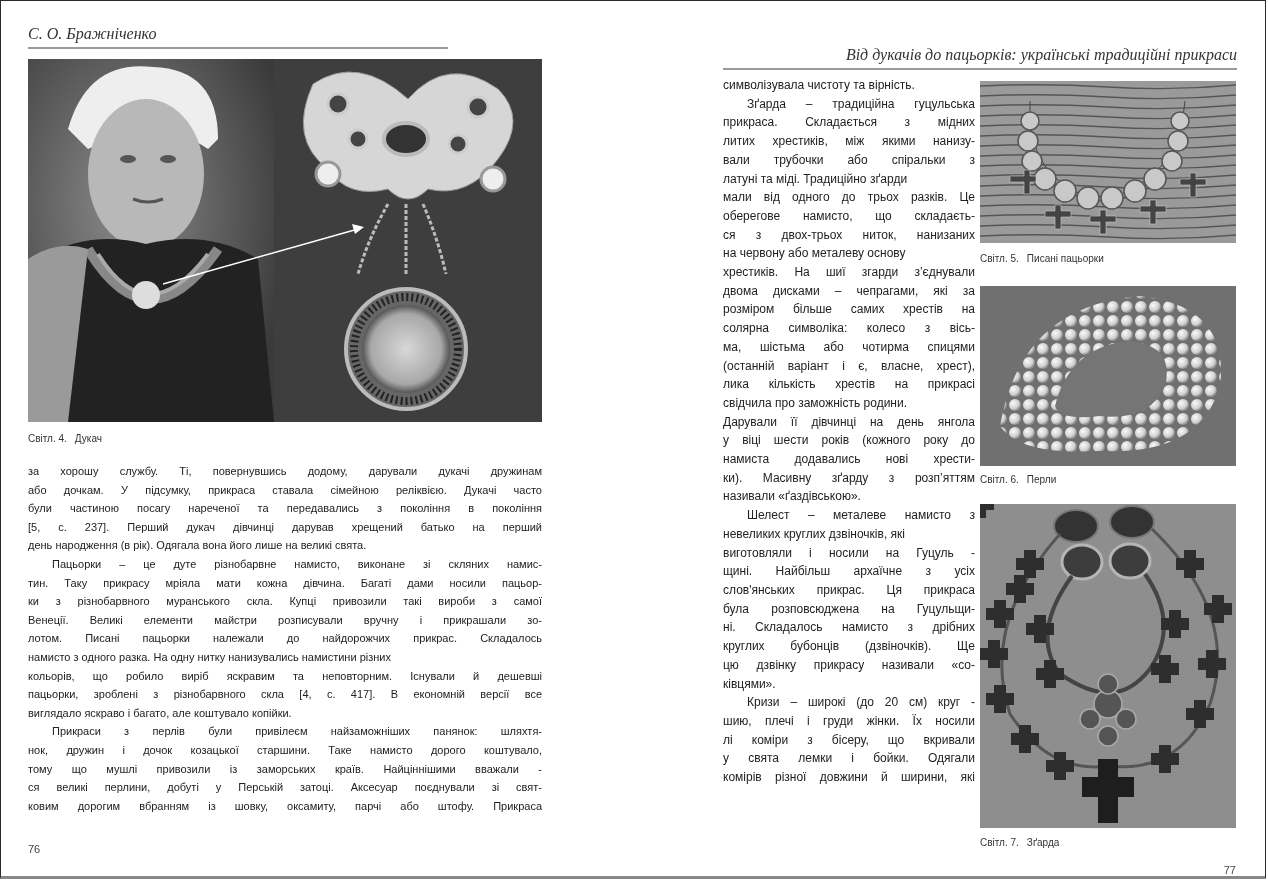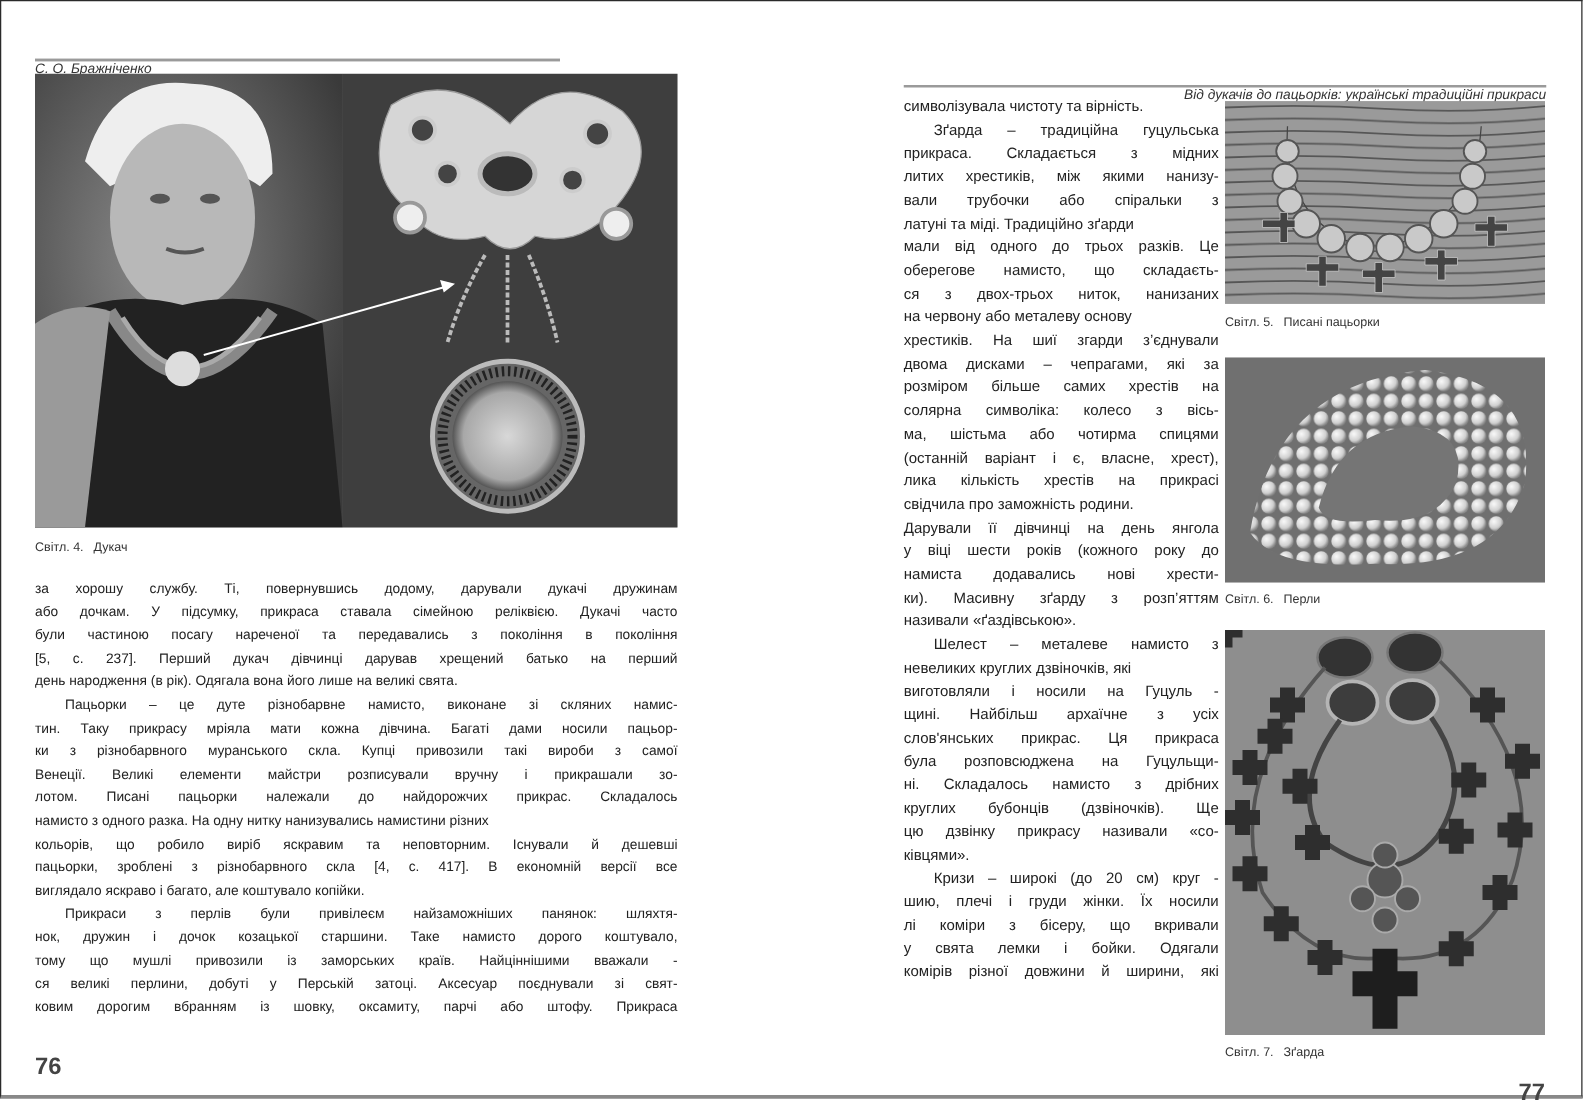--- a/index.html
+++ b/index.html
@@ -1,30 +1,30 @@
 <!DOCTYPE html>
 <html><head>
 <meta charset="utf-8">
 <style>
   html, body { margin:0; padding:0; background:#ffffff; }
   body { width:1268px; height:881px; position:relative; overflow:hidden; font-family:"Liberation Sans", sans-serif; color:#222; }
   .spread { position:absolute; left:0; top:0; width:1266px; height:879px; border:1px solid #2a2a2a; border-bottom:3px solid #888; box-sizing:border-box; background:#fff; }
   .page { position:absolute; top:0; height:100%; }
   .page-left { left:0; width:634px; }
   .page-right { left:634px; width:632px;margin-top:21px; }
-  .running-head { position:absolute; top:48px; font-size:11px; font-style:italic; color:#333; }
+  .running-head { position:absolute; top:24px; font-size:16px; font-style:italic; color:#333;font-family:Liberation Serif, serif; }
   .rule { position:absolute; top:46px; height:2px; background:#9a9a9a; }
   .figure { position:absolute; overflow:hidden; background:#555; }
   .caption { position:absolute; font-size:10px; color:#333; white-space:nowrap; }
   .caption span + span { margin-left:8px; }
   .body-text { position:absolute; font-size:11px; line-height:18.6px; color:#222; }
   .body-text .line { display:block; text-align:justify; text-align-last:justify; white-space:nowrap; }
   .body-text .line.last { text-align-last:left; }
   .indent { padding-left:24px; }
-  .folio { position:absolute; top:842px; font-size:19px; color:#444;font-weight:bold; }
+  .folio { position:absolute; top:842px; font-size:11px; color:#444; }
   svg { display:block; }
 </style>
 </head>
 <body>
 
 <div class="spread">
 
   <div class="page page-left">
     <div class="running-head" style="left:27px;">С. О. Бражніченко</div>
     <div class="rule" style="left:27px; width:420px;"></div>

